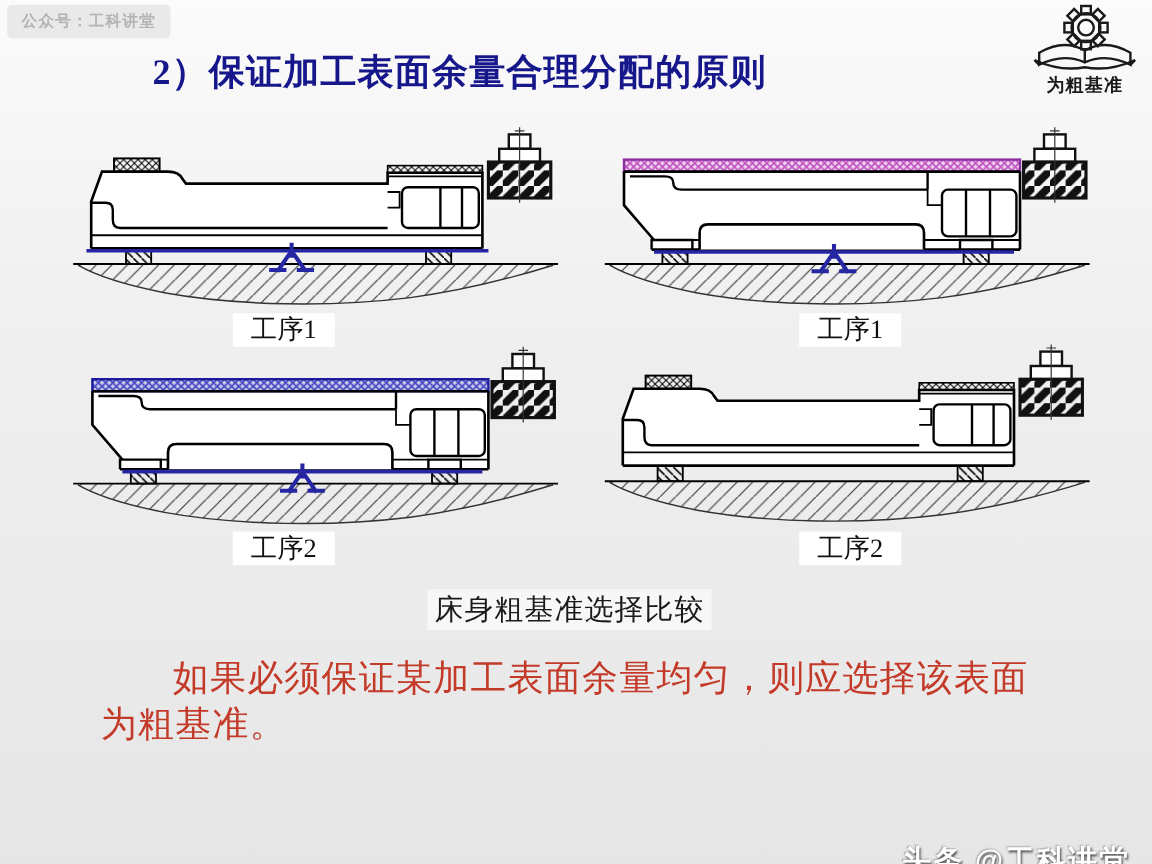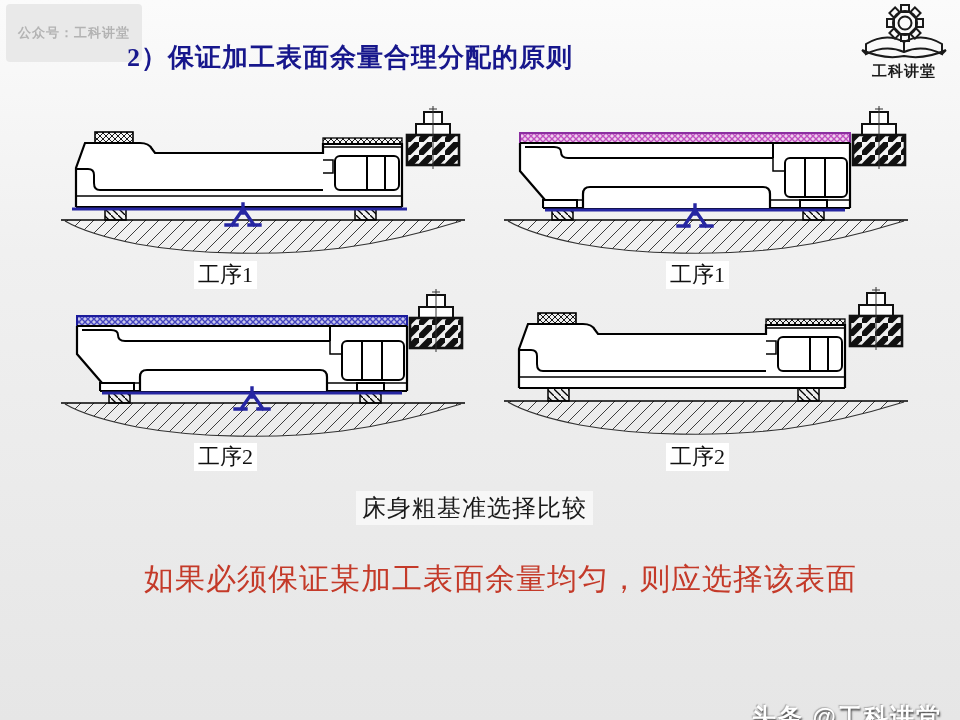--- a/index.html
+++ b/index.html
@@ -2,31 +2,31 @@
 <html><head>
 <meta charset="utf-8">
 <style>
   html,body{margin:0;padding:0;}
   body{width:960px;height:720px;overflow:hidden;
        font-family:"Liberation Serif","DejaVu Serif",serif;}
   .slide{position:relative;width:960px;height:720px;
          background:linear-gradient(180deg,#fbfbfb 0%,#f0f0f0 35%,#e6e6e6 100%);}
   .badge{position:absolute;left:6px;top:4px;background:#e9e9e9;color:#b3b3b3;
          font-family:"Liberation Sans","DejaVu Sans",sans-serif;font-weight:bold;
-         font-size:13px;padding:20px 12px;border-radius:4px;letter-spacing:1px;}
-  .title{position:absolute;left:127px;top:40px;font-size:26px;font-weight:bold;
+         font-size:13px;padding:5px 12px;border-radius:4px;letter-spacing:1px;}
+  .title{position:absolute;left:127px;top:40px;font-size:30px;font-weight:bold;
          letter-spacing:1px;margin:0;}
   .logo{position:absolute;right:8px;top:2px;width:96px;text-align:center;}
   .logo-text{font-size:15px;font-weight:bold;color:#1a1a1a;letter-spacing:1px;margin-top:-2px;}
   .diagram{position:absolute;width:420px;height:165px;}
   .dlabel{position:absolute;background:#ffffff;font-size:22px;color:#111;
-          padding:1px 4px;line-height:26px;}
+          padding:1px 15px;line-height:26px;}
   .caption{position:absolute;left:356px;top:476px;font-size:24px;color:#1a1a1a;
            background:#f7f7f7;padding:1px 6px;letter-spacing:1px;margin-top:15px;}
-  .conclusion{position:absolute;left:84px;top:560px;width:812px;
+  .conclusion{position:absolute;left:84px;top:547px;width:812px;
               font-size:30px;line-height:1.28;letter-spacing:1px;}
   .conclusion .ln1{text-indent:2em;}
   .watermark{position:absolute;right:18px;top:674px;font-size:24px;font-weight:bold;
              color:#ffffff;letter-spacing:2px;
              font-family:"Liberation Sans","DejaVu Sans",sans-serif;
              text-shadow:1px 2px 2px rgba(70,70,70,.95), -1px -1px 1px rgba(120,120,120,.5);margin-top:27px;}
   svg{display:block;}
 </style>
 </head>
 <body>
@@ -54,21 +54,21 @@
           <circle cx="49" cy="21" r="12"></circle>
           <circle cx="49" cy="21" r="6.5"></circle>
         </g>
         <g id="book">
           <path d="M10,42 Q30,30 48,40 Q66,30 86,42 L86,52 Q66,42 48,50 Q30,42 10,52 Z"></path>
           <path d="M48,40 L48,50"></path>
           <path d="M6,48 L10,52 M90,48 L86,52 M6,48 Q28,58 48,54 Q68,58 90,48"></path>
         </g>
       </g>
     </svg>
-    <div class="logo-text">工科讲堂</div>
+    <div class="logo-text">为粗基准</div>
   </div>
 
   <div id="diagram-area">
       <div class="diagram" style="left: 55px; top: 103px;">
         <svg viewBox="0 0 420 165" width="420" height="165">
           <g>
             <path d="M10,117 H406 V118 C377,127 332,139 287,145 C222,153 142,152 82,141 C47,134 22,125 10,118 Z" fill="url(#pGround)" stroke="none" stroke-width="2.2"></path>
             <path d="M406,118 C377,127 332,139 287,145 C222,153 142,152 82,141 C47,134 22,125 10,118" fill="none" stroke="#333" stroke-width="1.2"></path>
             <path d="M6,117 H410" fill="none" stroke="#000" stroke-width="1.6"></path>
             <rect x="50" y="104" width="21" height="13" fill="url(#pSupport)" stroke="#000" stroke-width="1.5"></rect>
@@ -188,20 +188,21 @@
           </g>
         </svg>
       </div>
       <div class="dlabel" style="left: 666px; top: 443px;">工序2</div>
     </div>
 
   <div class="caption">床身粗基准选择比较</div>
 
   <div class="conclusion" style="color: rgb(196, 58, 41);">
     <div class="ln1">如果必须保证某加工表面余量均匀，则应选择该表面</div>
+    <div class="ln2">为粗基准。</div>
   </div>
 
   <div class="watermark">头条 @工科讲堂</div>
 
   <svg width="0" height="0" style="position:absolute">
     <defs>
       <pattern id="pxBlack" width="6" height="6" patternUnits="userSpaceOnUse">
         <path d="M0,0 L6,6 M6,0 L0,6" stroke="#000" stroke-width="0.9"></path>
       </pattern>
       <pattern id="pxMag" width="6" height="6" patternUnits="userSpaceOnUse">

